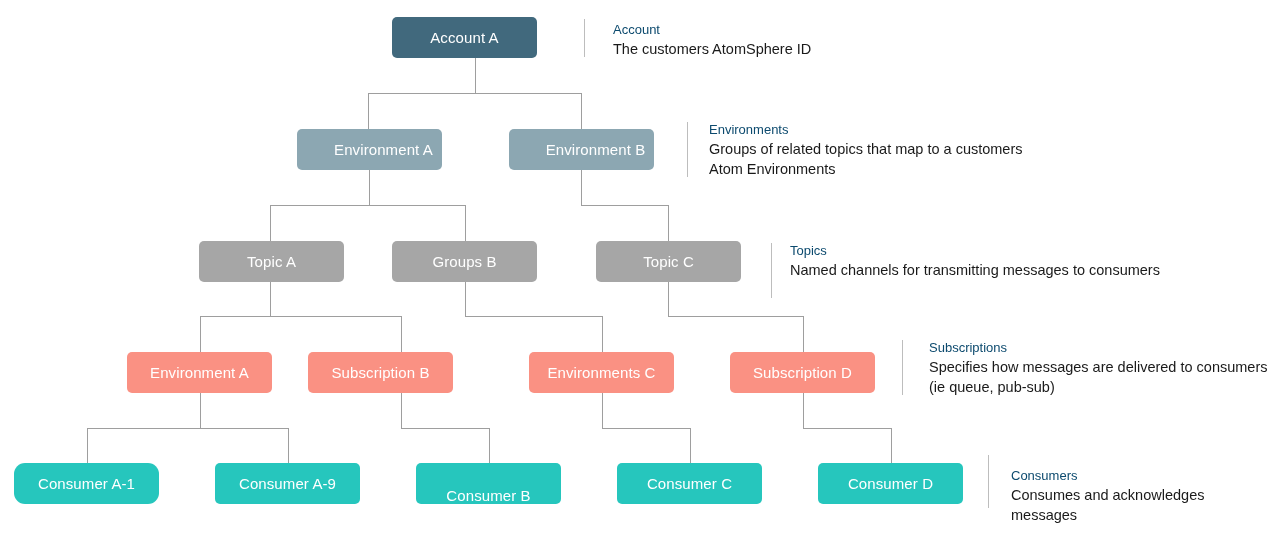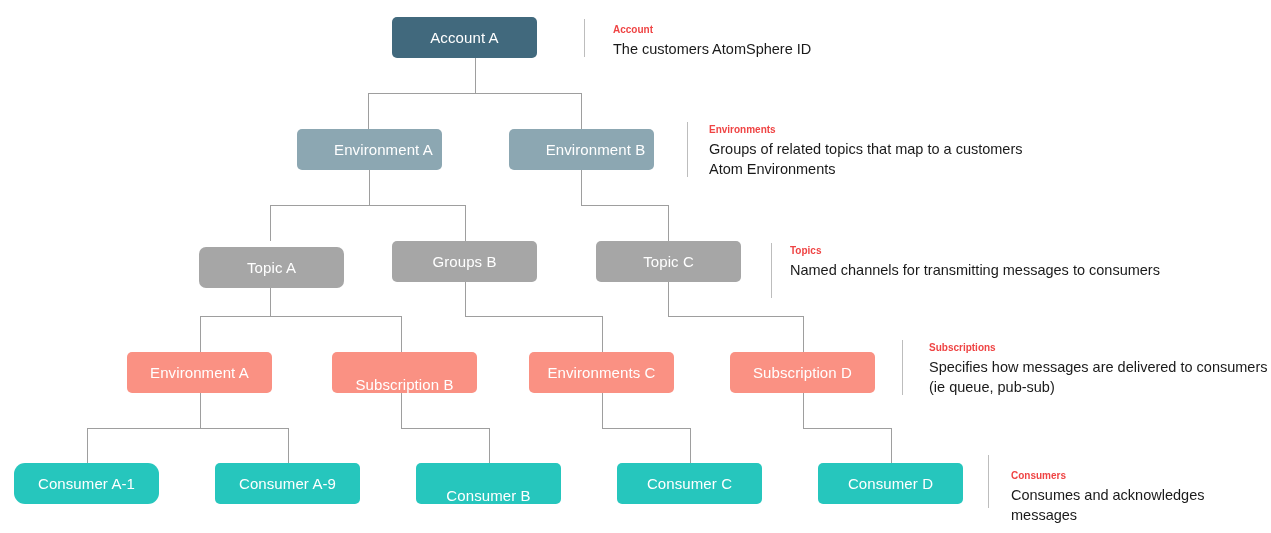--- a/index.html
+++ b/index.html
@@ -57,23 +57,23 @@
   
   .legend {
     position: absolute;
   }
   .legend-rule {
     position: absolute;
     width: 1px;
     background: #bdbdbd;
   }
   .legend-title {
-    font-size: 10px;
-    font-weight: bold;
-    color: #ef4444;
+    font-size: 13px;
+    font-weight: normal;
+    color: #0c4a6e;
     line-height: 20px;
     white-space: nowrap;
   }
   .legend-desc {
     font-size: 14.5px;
     font-weight: 400;
     color: #1a1a1a;
     line-height: 19.5px;
   }
 </style>
@@ -143,39 +143,39 @@
   </div>
   <div class="node environment" style="left:509px; top:129px;">
     <span>Environment B</span>
   </div>
   <div class="legend-rule" style="left:687px; top:122px; height:55px;"></div>
   <div class="legend" style="left:709px; top:120px; width:340px;">
     <div class="legend-title">Environments</div>
     <div class="legend-desc">Groups of related topics that map to a customers Atom Environments</div>
   </div>
 
-  <div class="node topic" style="left:199px; top:247px;border-radius:7px;">
+  <div class="node topic" style="left:199px; top:241px;">
     <span>Topic A</span>
   </div>
   <div class="node topic" style="left:392px; top:241px;">
     <span>Groups B</span>
   </div>
   <div class="node topic" style="left:596px; top:241px;">
     <span>Topic C</span>
   </div>
   <div class="legend-rule" style="left:771px; top:243px; height:55px;"></div>
   <div class="legend" style="left:790px; top:241px; width:400px;">
     <div class="legend-title">Topics</div>
     <div class="legend-desc">Named channels for transmitting messages to consumers</div>
   </div>
 
   <div class="node subscription" style="left:127px; top:352px;">
     <span>Environment A</span>
   </div>
-  <div class="node subscription" style="left:332px; top:352px;align-items:flex-end;">
+  <div class="node subscription" style="left:308px; top:352px;">
     <span>Subscription B</span>
   </div>
   <div class="node subscription" style="left:529px; top:352px;">
     <span>Environments C</span>
   </div>
   <div class="node subscription" style="left:730px; top:352px;">
     <span>Subscription D</span>
   </div>
   <div class="legend-rule" style="left:902px; top:340px; height:55px;"></div>
   <div class="legend" style="left:929px; top:338px; width:345px;">

